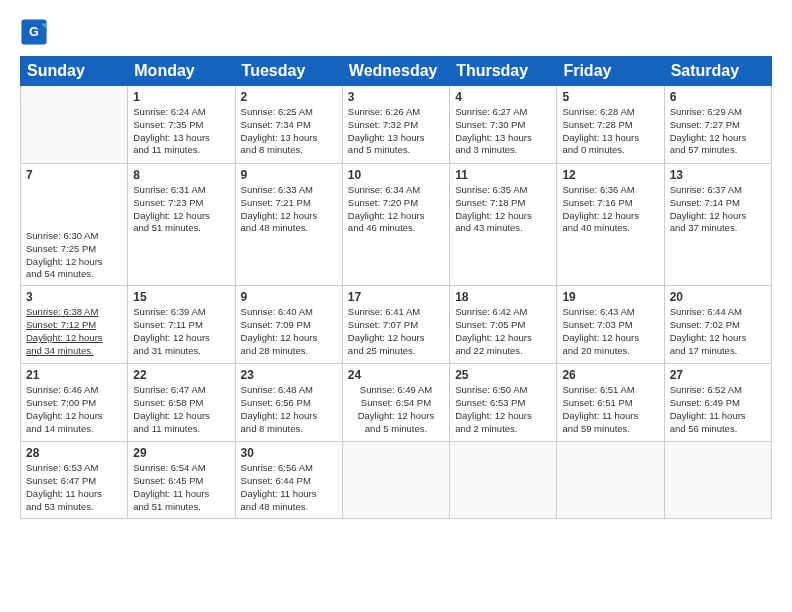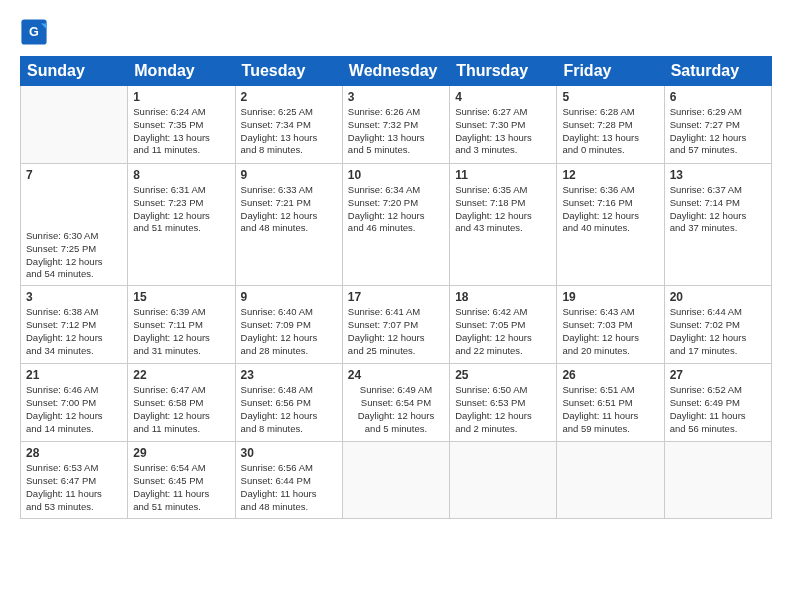--- a/index.html
+++ b/index.html
@@ -221,21 +221,21 @@
             <span class="day-num">13</span>
             <div class="day-info" style="white-space: pre-line;">Sunrise: 6:37 AM
 Sunset: 7:14 PM
 Daylight: 12 hours
 and 37 minutes.</div>
           </td>
         </tr>
         <tr>
           <td>
             <span class="day-num">3</span>
-            <div class="day-info" style="white-space: pre-line;">Sunrise: 6:38 AM
+            <div class="day-info" style="white-space: pre-line; text-decoration: underline;">Sunrise: 6:38 AM
 Sunset: 7:12 PM
 Daylight: 12 hours
 and 34 minutes.</div>
           </td>
           <td>
             <span class="day-num">15</span>
             <div class="day-info" style="white-space: pre-line;">Sunrise: 6:39 AM
 Sunset: 7:11 PM
 Daylight: 12 hours
 and 31 minutes.</div>

